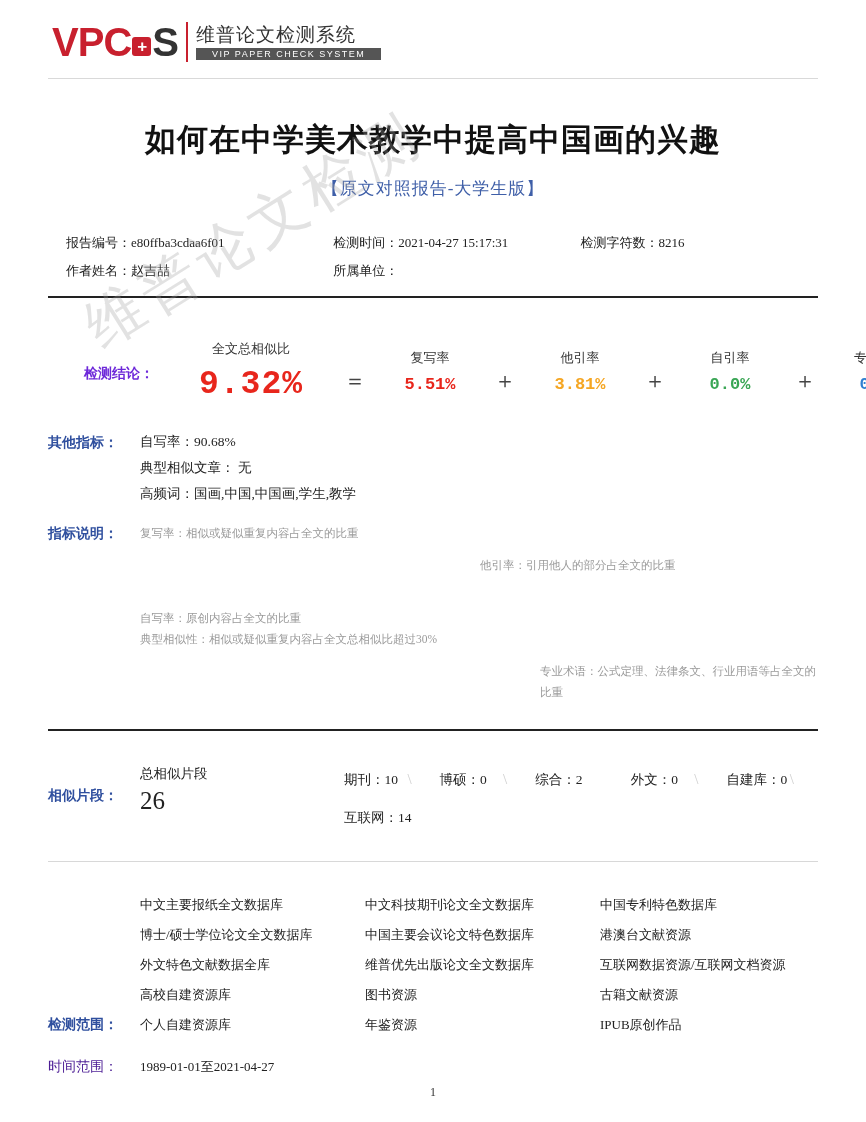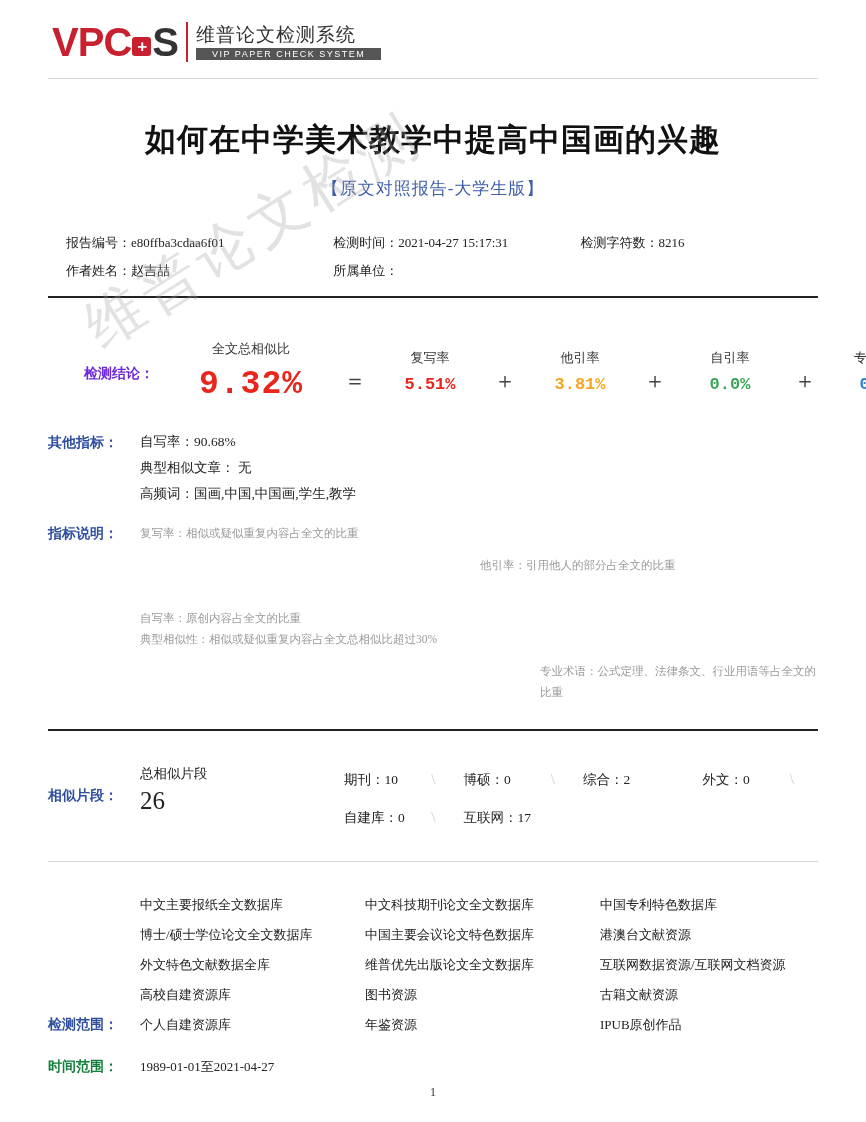--- a/index.html
+++ b/index.html
@@ -250,21 +250,21 @@
     color: #222;
   }
   .frag-total .num {
     font-size: 25px;
     color: #222;
     margin-top: 4px;
   }
   .frag-grid {
     flex: 1;
     display: grid;
-    grid-template-columns: 1fr 1fr 1fr 1fr;
+    grid-template-columns: 1fr 1fr 1fr 1fr 1fr;
     grid-row-gap: 20px;
     font-size: 13.5px;
     color: #222;
     padding-top: 6px;
     position: relative;
   }
   .frag-cell {
     position: relative;
     padding-left: 4px;
   }
@@ -300,22 +300,22 @@
   }
   .timerange {
     margin-top: 24px;
     display: flex;
     font-size: 13px;
     color: #222;
   }
   .timerange .label-col {
     width: 92px;
     flex: 0 0 92px;
-    color: #15803d;
-    font-weight: bold;
+    color: #4c1d95;
+    font-weight: normal;
     font-size: 14px;
   }
 
   
   .watermark {
     position: absolute;
     left: 70px;
     top: 300px;
     font-size: 58px;
     color: rgba(160,160,160,0.30);
@@ -476,21 +476,21 @@
       </div>
       <div class="frag-cell">
         <span>外文：0</span>
         <span class="slash">\</span>
       </div>
       <div class="frag-cell">
         <span>自建库：0</span>
         <span class="slash">\</span>
       </div>
       <div class="frag-cell">
-        <span>互联网：17</span>
+        <span>互联网：14</span>
       </div>
     </div>
   </div>
 
   <div class="sec-rule-light" style="margin-top:34px;"></div>
 
   <div class="scope">
     <div class="label-col">检测范围：</div>
     <div class="scope-grid">
       <div>中文主要报纸全文数据库</div>

